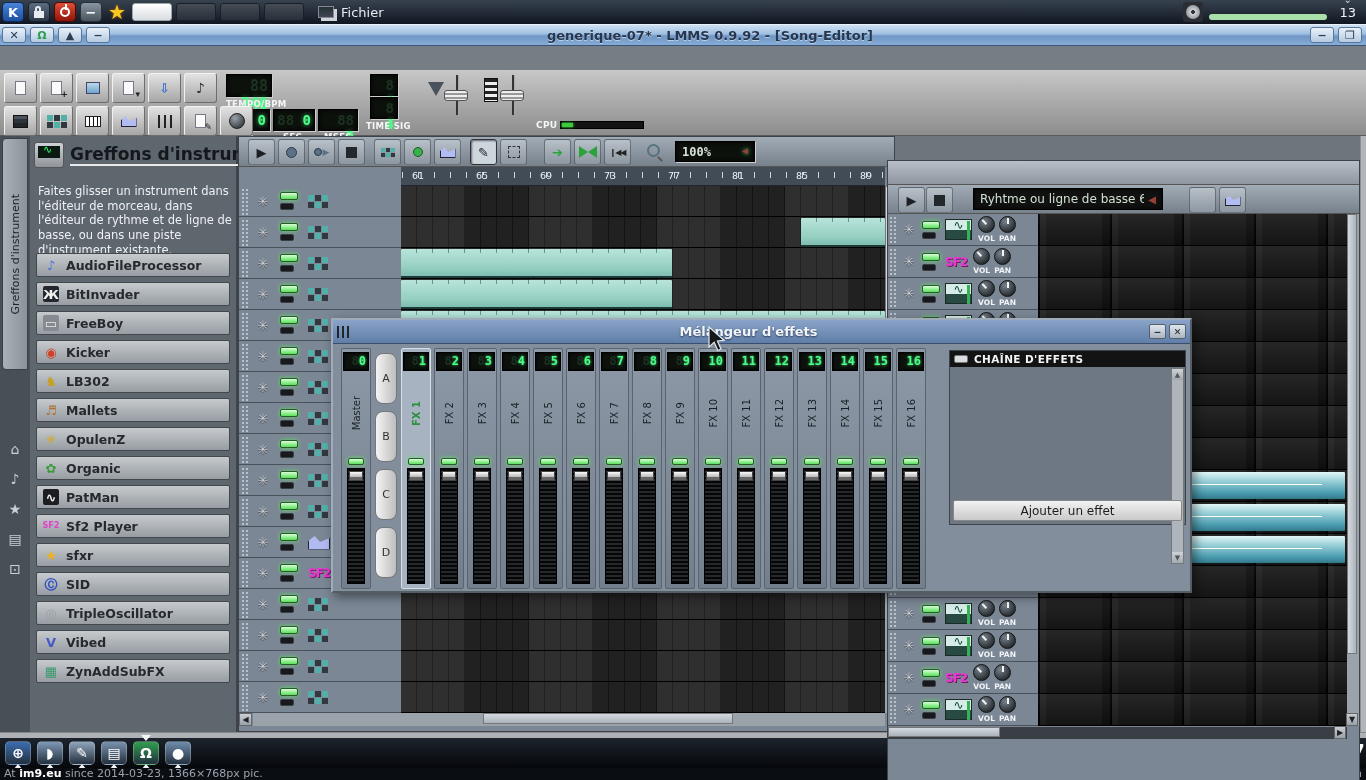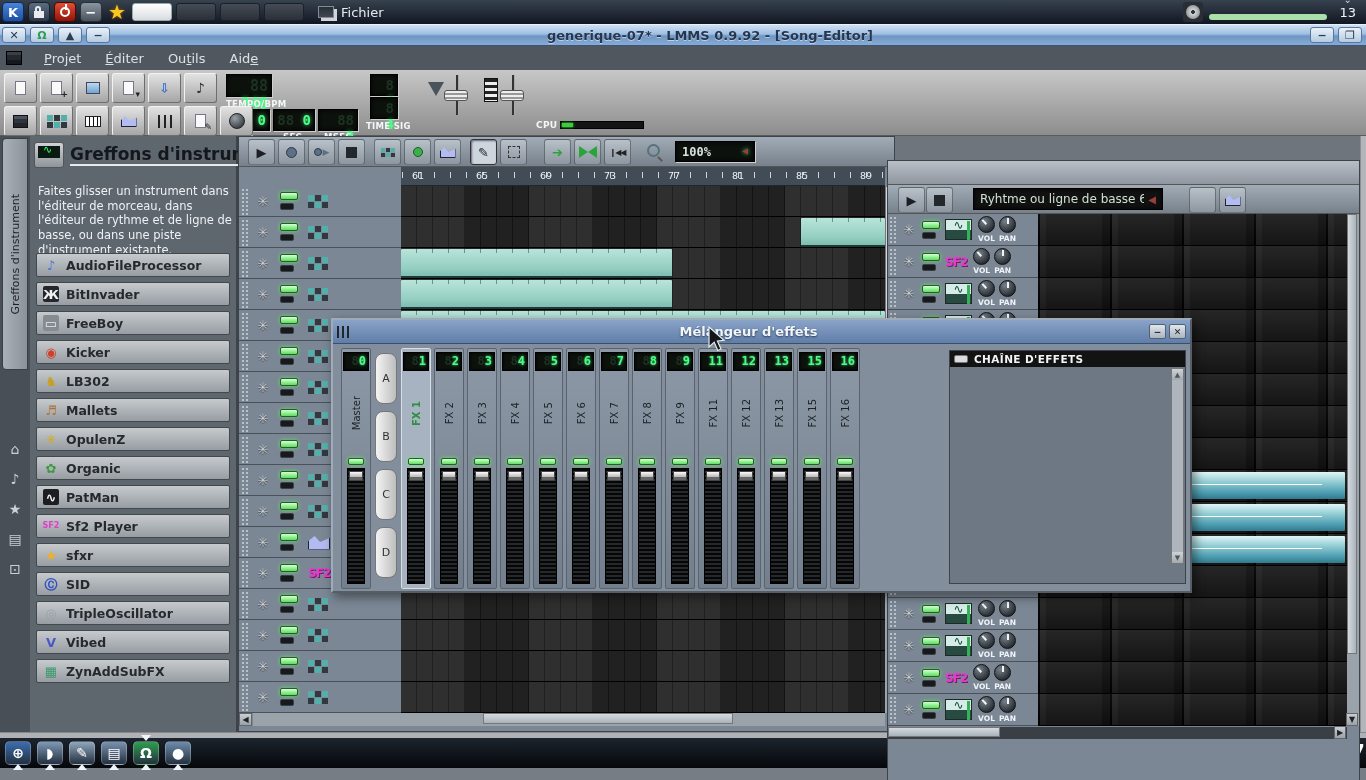--- a/index.html
+++ b/index.html
@@ -226,21 +226,21 @@
   .sled{width:16px;height:7px;border-radius:2px;margin:3px 0;flex:0 0 auto;
     background:linear-gradient(#dcffdc,#5ae05a);border:1px solid #2a5a2a;box-shadow:0 0 4px rgba(80,255,80,.75);}
   .fader{width:18px;flex:1;margin-bottom:4px;background:repeating-linear-gradient(#060606 0 2px,#26292c 2px 4px);
     border:1px solid #000;position:relative;}
   .fcap{position:absolute;left:1px;right:1px;top:2px;height:10px;border:1px solid #444;
     background:linear-gradient(#fafafa,#8e8e8e);box-shadow:inset 0 -3px 0 #666;}
   .abcol{width:24px;height:241px;display:flex;flex-direction:column;gap:7px;padding-top:5px;align-items:center;}
   .abbtn{width:22px;height:51px;border-radius:8px;border:1px solid #777;
     background:linear-gradient(90deg,#f4f4f4,#bdbdbd);font-size:11px;color:#333;
     display:flex;align-items:center;justify-content:center;}
-  #chain{position:absolute;left:616px;top:30px;width:237px;height:234px;background:#6d7884;border:1px solid #3c434b;}
+  #chain{position:absolute;left:616px;top:30px;width:237px;height:175px;background:#6d7884;border:1px solid #3c434b;}
   #chain-head{position:absolute;left:0;top:0;width:235px;height:16px;background:#131313;
     display:flex;align-items:center;gap:6px;padding:0 4px;color:#f2f4f6;font-size:10.5px;font-weight:bold;letter-spacing:.4px;}
   #chain-cb{width:14px;height:8px;border-radius:2px;background:#d9dde1;border:1px solid #777;}
   #chain-scroll{position:absolute;right:1px;top:17px;width:13px;height:196px;background:#aeb5bc;border:1px solid #777;}
   #chain-scroll .ar{position:absolute;left:0;width:11px;height:11px;font-size:7px;color:#555;
     display:flex;align-items:center;justify-content:center;background:linear-gradient(#cdd3d8,#a2aab1);}
   #chain-add{position:absolute;left:3px;bottom:3px;width:229px;height:21px;
     background:linear-gradient(#f2f2f2,#cacaca);border:1px solid #888;border-radius:2px;
     font-size:12px;color:#1c1c1c;display:flex;align-items:center;justify-content:center;}
 
@@ -304,29 +304,20 @@
   <div id="titlebar">
     <span class="wbtn">✕</span>
     <span class="wbtn" style="color:#2f9e4f;">Ω</span>
     <span class="wbtn">▲</span>
     <span class="wbtn">−</span>
     <span id="win-title">generique-07* - LMMS 0.9.92 - [Song-Editor]</span>
     <span class="wbtn">−</span>
     <span class="wbtn" style="margin-right:4px;">❐</span>
   </div>
 
-  <div id="menubar">
-    <span class="mico"></span>
-    <span id="menuitems" style="display:flex;">
-        <div class="mitem"><u>P</u>rojet</div>
-        <div class="mitem"><u>É</u>diter</div>
-        <div class="mitem">Ou<u>t</u>ils</div>
-        <div class="mitem">Aid<u>e</u></div>
-      </span>
-  </div>
 
   <div id="toolbar">
     <div class="lcd g2" style="left:226px;top:4px;width:46px;height:23px;font-size:15px;padding:2px 3px;">
       <span>240</span></div>
     <span class="ledlab" style="left:226px;top:29px;">TEMPO/BPM</span>
     <div class="lcd g2" style="left:226px;top:39px;width:44px;height:22px;font-size:14px;padding:2px 3px;">
       <span>0</span></div>
     <div class="lcd g2" style="left:273px;top:39px;width:42px;height:22px;font-size:14px;padding:2px 3px;">
       <span>0</span></div>
     <div class="lcd g2" style="left:318px;top:39px;width:40px;height:22px;font-size:14px;padding:2px 3px;">
@@ -1371,20 +1362,30 @@
             <div class="cnum g1">9</div>
             <div class="vlab">
               <span>FX 9</span>
             </div>
             <div class="sled"></div>
             <div class="fader">
               <div class="fcap"></div>
             </div>
           </div>
           <div class="strip">
+            <div class="cnum">10</div>
+            <div class="vlab">
+              <span>FX 10</span>
+            </div>
+            <div class="sled"></div>
+            <div class="fader">
+              <div class="fcap"></div>
+            </div>
+          </div>
+          <div class="strip">
             <div class="cnum">11</div>
             <div class="vlab">
               <span>FX 11</span>
             </div>
             <div class="sled"></div>
             <div class="fader">
               <div class="fcap"></div>
             </div>
           </div>
           <div class="strip">
@@ -1394,20 +1395,30 @@
             </div>
             <div class="sled"></div>
             <div class="fader">
               <div class="fcap"></div>
             </div>
           </div>
           <div class="strip">
             <div class="cnum">13</div>
             <div class="vlab">
               <span>FX 13</span>
+            </div>
+            <div class="sled"></div>
+            <div class="fader">
+              <div class="fcap"></div>
+            </div>
+          </div>
+          <div class="strip">
+            <div class="cnum">14</div>
+            <div class="vlab">
+              <span>FX 14</span>
             </div>
             <div class="sled"></div>
             <div class="fader">
               <div class="fcap"></div>
             </div>
           </div>
           <div class="strip">
             <div class="cnum">15</div>
             <div class="vlab">
               <span>FX 15</span>
@@ -1430,20 +1441,21 @@
         </div>
       <div id="chain">
         <div id="chain-head">
           <span id="chain-cb"></span>
           <span>CHAÎNE D'EFFETS</span>
         </div>
         <div id="chain-scroll">
           <span class="ar" style="top:0;">▲</span>
           <span class="ar" style="bottom:0;">▼</span>
         </div>
+        <div id="chain-add">Ajouter un effet</div>
       </div>
     </div>
 
     <div id="right-border"></div>
 
     <svg id="cursor" style="left:706px;top:190px;" width="20" height="28" viewBox="0 0 20 28">
       <path d="M3,1 L3,21 L8.2,16.2 L11.8,24.5 L15,23 L11.4,15 L18,14.4 Z" fill="#14181c" stroke="#e8e8e8" stroke-width="1.2"></path>
     </svg>
   </div>
 
@@ -1466,13 +1478,21 @@
         <div class="trico" style="color: rgb(70, 192, 70);">●</div>
         <div class="trico" style="color: rgb(220, 226, 232);">✂</div>
         <div class="trico" style="color: rgb(232, 238, 244); letter-spacing: -2px;">◀))</div>
         <div class="trico" style="color: rgb(221, 227, 233);">▮</div>
         <div class="trico" style="color: rgb(221, 227, 233);">◠</div>
         <div class="trico" style="color: rgb(208, 214, 220);">▲</div>
       </div>
     <span id="tb-clock">11:37</span>
   </div>
 
+  <div id="wmark">
+    <span id="wm-left">
+      <span>At</span>
+      <b>im9.eu</b>
+      <span>since 2014-03-23, 1366×768px pic.</span>
+    </span>
+    <span id="wm-right">AS v6 © 2014 ATA Walerian Walawski / SublimeStar.com</span>
+  </div>
 </div>
 
 </body></html>

